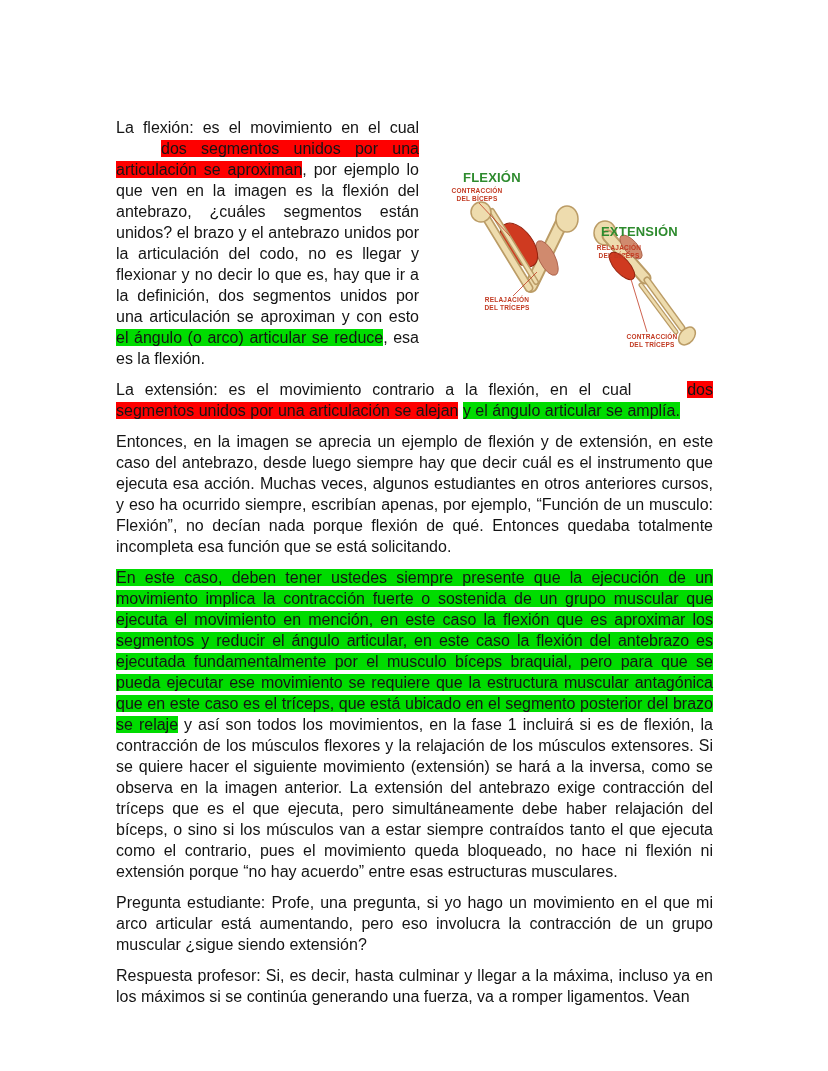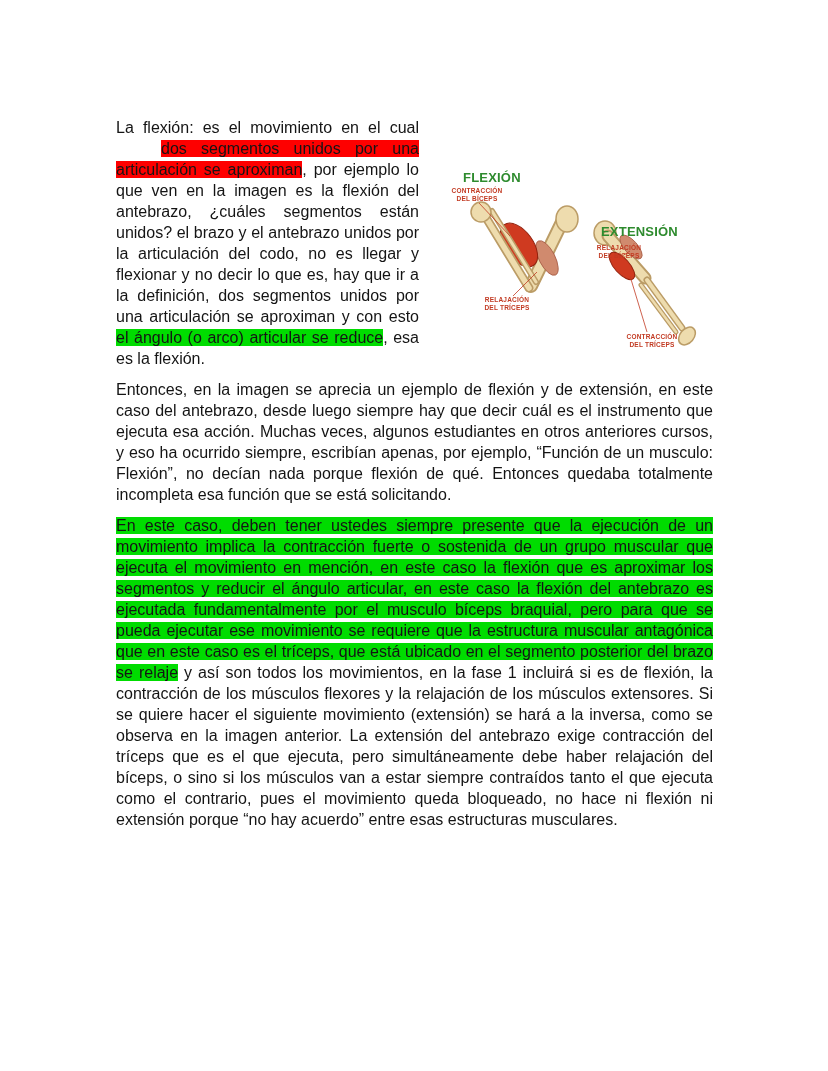--- a/index.html
+++ b/index.html
@@ -73,20 +73,23 @@
 DEL BÍCEPS</span>
         <span class="fig-label green" style="left:168px;top:54px;">EXTENSIÓN</span>
         <span class="fig-label red" style="left:158px;top:74px;width:56px;">RELAJACIÓN
 DEL BÍCEPS</span>
         <span class="fig-label red" style="left:44px;top:126px;width:60px;">RELAJACIÓN
 DEL TRÍCEPS</span>
         <span class="fig-label red" style="left:186px;top:163px;width:66px;">CONTRACCIÓN
 DEL TRÍCEPS</span>
       </span><span class="seg-b">La flexión:</span><span> es el movimiento en el cual </span><span class="seg-red">dos segmentos unidos por una articulación se aproximan</span><span>, por ejemplo lo que ven en la imagen es la flexión del antebrazo, ¿cuáles segmentos están unidos? el brazo y el antebrazo unidos por la articulación del codo, no es llegar y flexionar y no decir lo que es, hay que ir a la definición, dos segmentos unidos por una articulación se aproximan y con esto </span><span class="seg-green">el ángulo (o arco) articular se reduce</span><span>, esa es la flexión.</span></p>
 
+  <p class="para"><span class="seg-b">La extensión:</span><span> es el movimiento contrario a la flexión, en el cual </span><span class="seg-red">dos segmentos unidos por una articulación se alejan</span><span> </span><span class="seg-green">y el ángulo articular se amplía.</span></p>
 
   <p class="para"><span>Entonces, en la imagen se aprecia un ejemplo de </span><span class="seg-b">flexión y de extensión</span><span>, en este caso del antebrazo, desde luego siempre hay que decir cuál es el instrumento que ejecuta esa acción. Muchas veces, algunos estudiantes en otros anteriores cursos, y eso ha ocurrido siempre, escribían apenas, por ejemplo, “Función de un musculo: Flexión”, no decían nada porque flexión de qué. Entonces quedaba totalmente incompleta esa función que se está solicitando.</span></p>
 
   <p class="para"><span class="seg-green">En este caso, deben tener ustedes siempre presente que la ejecución de un movimiento implica la contracción fuerte o sostenida de un grupo muscular que ejecuta el movimiento en mención, en este caso la flexión que es aproximar los segmentos y reducir el ángulo articular, en este caso la flexión del antebrazo es ejecutada fundamentalmente por el musculo bíceps braquial, pero para que se pueda ejecutar ese movimiento se requiere que la estructura muscular antagónica que en este caso es el tríceps, que está ubicado en el segmento posterior del brazo se relaje</span><span> y así son todos los movimientos, en la fase 1 incluirá si es de flexión, la contracción de los músculos flexores y la relajación de los músculos extensores. Si se quiere hacer el siguiente movimiento (extensión) se hará a la inversa, como se observa en la imagen anterior. La extensión del antebrazo exige contracción del tríceps que es el que ejecuta, pero simultáneamente debe haber relajación del bíceps, o sino si los músculos van a estar siempre contraídos tanto el que ejecuta como el contrario, pues el movimiento queda bloqueado, no hace ni flexión ni extensión porque “no hay acuerdo” entre esas estructuras musculares.</span></p>
 
+  <p class="para"><span class="seg-b">Pregunta estudiante:</span><span> Profe, una pregunta, si yo hago un movimiento en el que mi arco articular está aumentando, pero eso involucra la contracción de un grupo muscular ¿sigue siendo extensión?</span></p>
 
+  <p class="para"><span class="seg-b">Respuesta profesor:</span><span> Si, es decir, hasta culminar y llegar a la máxima, incluso ya en los máximos si se continúa generando una fuerza, va a romper ligamentos. Vean</span></p>
 
 </div>
 
 </body></html>

